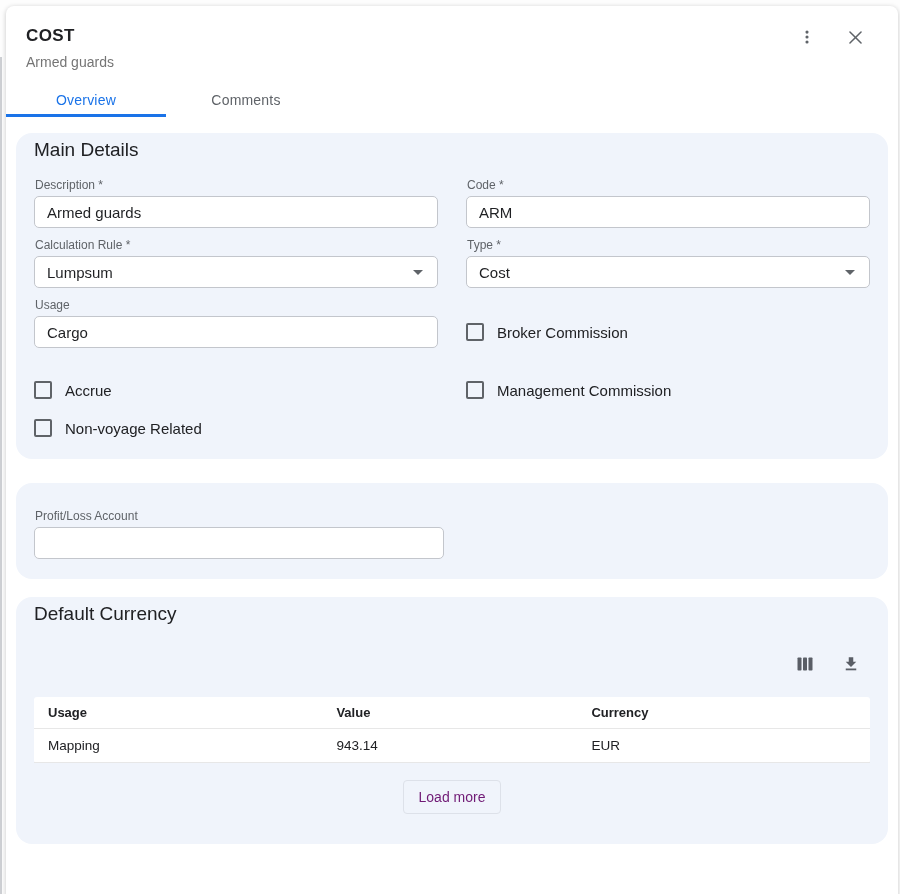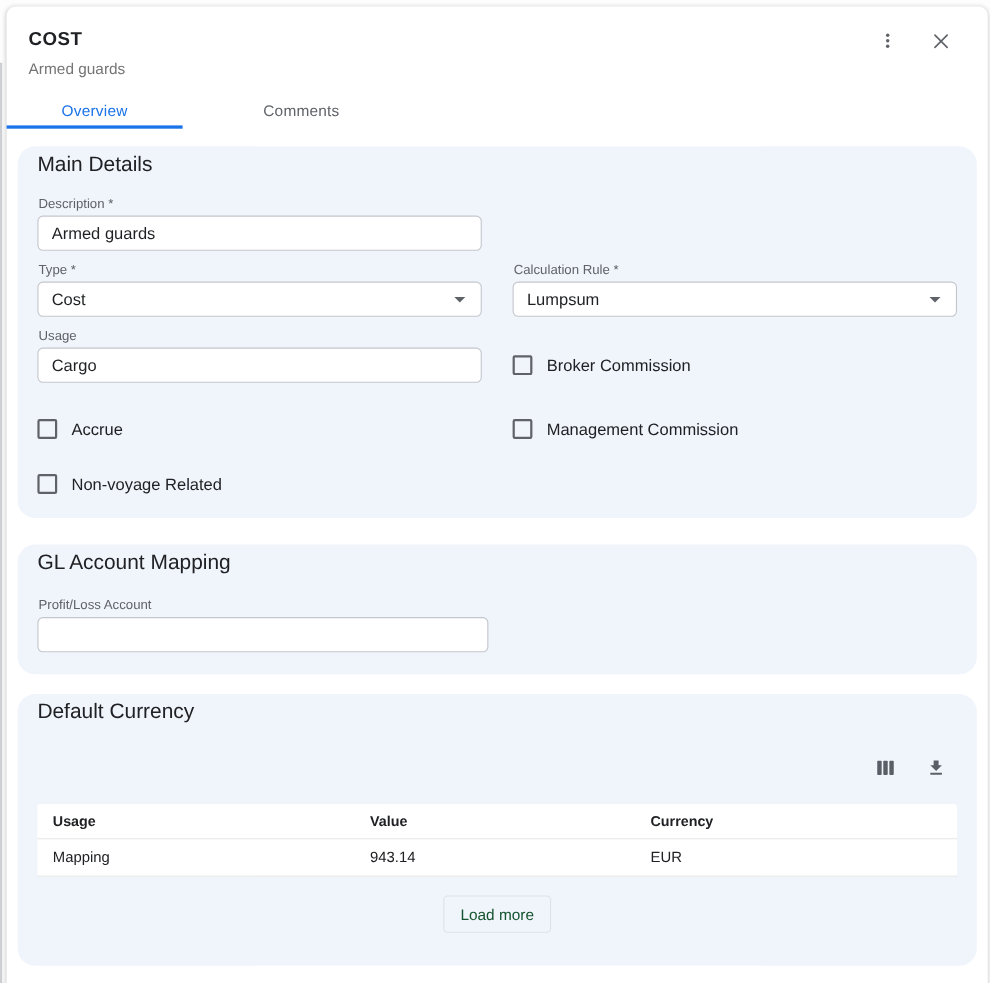--- a/index.html
+++ b/index.html
@@ -29,21 +29,21 @@
   .dlg-subtitle { font-size: 14px; color: #757575; margin-top: 8px; line-height: 16px; }
   .header-actions {
     position: absolute; top: 18px; right: 30px;
     display: flex; align-items: center; gap: 22px;
   }
   .icon-btn {
     width: 26px; height: 26px; display: flex; align-items: center; justify-content: center;
     cursor: pointer; border: none; background: transparent; padding: 0;
   }
   
-  .tabs { display: flex; margin-top: 13px; gap: 28px; }
+  .tabs { display: flex; margin-top: 13px; }
   .tab {
     width: 160px; height: 34px; display: flex; align-items: center; justify-content: center;
     font-size: 14px; font-weight: 500; cursor: pointer; position: relative;
     color: #5f6368; letter-spacing: 0.2px;
   }
   .tab.active { color: #1a73e8; }
   .tab.active::after {
     content: ""; position: absolute; left: 0; right: 0; bottom: 0; height: 3px;
     background: #1a73e8;
   }
@@ -103,21 +103,21 @@
   .dv-row {
     display: grid; grid-template-columns: 34.5% 30.5% 35%;
     border-bottom: 1px solid #e7e7e7; align-items: center;
   }
   .dv-row > div { padding: 0 0 0 14px; }
   .dv-head { height: 31px; display: grid; align-items: center; font-weight: 700; font-size: 13px; }
   .dv-body { height: 33px; cursor: pointer; }
   .load-more-wrap { text-align: center; margin-top: 17px; }
   .load-more {
     display: inline-block; border: 1px solid #dde1e9; border-radius: 4px;
-    background: transparent; color: #14532d; font-size: 14px;
+    background: transparent; color: #701a75; font-size: 14px;
     padding: 8px 15px; cursor: pointer; font-family: "Liberation Sans", sans-serif;
   }
 </style>
 </head>
 <body>
 
 <div class="bg-edge"></div>
 
 <div class="card">
 
@@ -151,37 +151,41 @@
   </div>
 
   <div class="section section-1">
     <div class="section-title">Main Details</div>
 
     <div class="form-row first">
       <div>
         <div class="field-label">Description *</div>
         <input class="text-input" type="text" value="Armed guards" style="">
       </div>
+      <div>
+        <div class="field-label">Code *</div>
+        <input class="text-input" type="text" value="ARM" style="">
+      </div>
     </div>
 
     <div class="form-row">
+      <div>
+        <div class="field-label">Calculation Rule *</div>
+        <div class="select">
+          <span>Lumpsum</span>
+          <span class="select-arrow"></span>
+        </div>
+      </div>
       <div>
         <div class="field-label">Type *</div>
         <div class="select">
           <span>Cost</span>
           <span class="select-arrow"></span>
         </div>
       </div>
-      <div>
-        <div class="field-label">Calculation Rule *</div>
-        <div class="select">
-          <span>Lumpsum</span>
-          <span class="select-arrow"></span>
-        </div>
-      </div>
     </div>
 
     <div class="form-row">
       <div>
         <div class="field-label">Usage</div>
         <input class="text-input" type="text" value="Cargo" style="">
       </div>
       <div class="checkbox-cell">
         <div class="checkbox-item">
           <span class="checkbox-box"></span>
@@ -194,31 +198,30 @@
       <div class="checkbox-item">
         <span class="checkbox-box"></span>
         <span class="checkbox-label">Accrue</span>
       </div>
       <div class="checkbox-item">
         <span class="checkbox-box"></span>
         <span class="checkbox-label">Management Commission</span>
       </div>
     </div>
 
-    <div class="form-row checkbox-row" style="margin-top:32px; margin-bottom:6px;">
+    <div class="form-row checkbox-row" style="margin-top:20px; margin-bottom:6px;">
       <div class="checkbox-item">
         <span class="checkbox-box"></span>
         <span class="checkbox-label">Non-voyage Related</span>
       </div>
       <div></div>
     </div>
   </div>
 
   <div class="section section-2">
-    <div class="section-title">GL Account Mapping</div>
     <div class="gl-field half">
       <div class="field-label">Profit/Loss Account</div>
       <input class="text-input" type="text" value="" style="">
     </div>
   </div>
 
   <div class="section section-3">
     <div class="section-title">Default Currency</div>
 
     <div class="table-toolbar">

